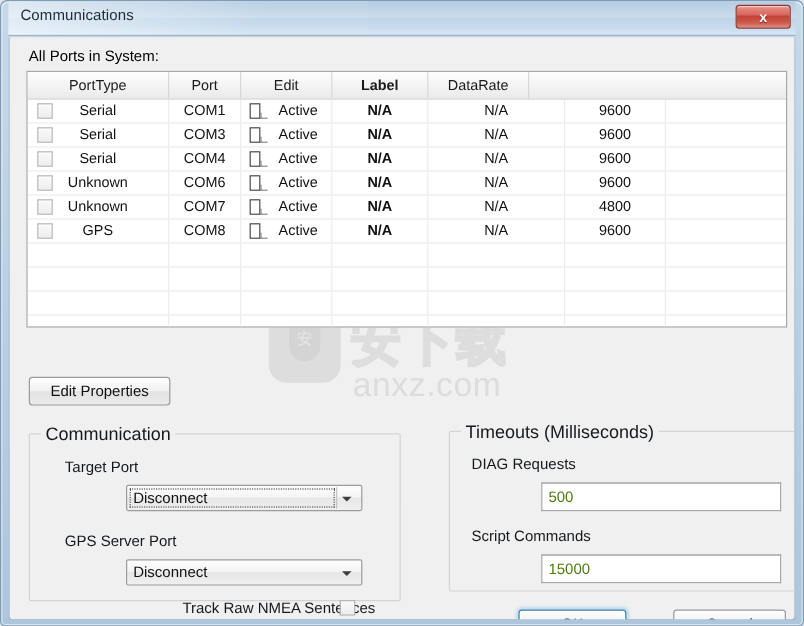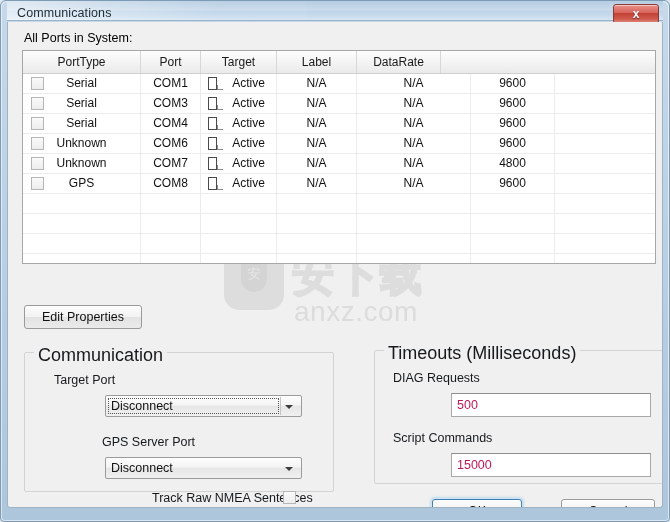--- a/index.html
+++ b/index.html
@@ -24,21 +24,21 @@
   .frame-outer {
     position: absolute; left:0; top:0; right:0; bottom:0;
     border-radius: 6px 6px 4px 4px;
     box-shadow: inset 0 0 0 1px rgba(255,255,255,.55);
     pointer-events: none;
   }
 
   
   .titlebar {
     position: relative;
-    height: 20px;
+    height: 29px;
     background:
       linear-gradient(to bottom,
         #b6cde2 0%, #bed3e6 22%,
         #cbdcec 48%, #bed4e8 52%,
         #c9dcee 80%, #d8e6f2 100%);
     border-bottom: 1px solid #9ab3c8;
   }
   .titlebar-sheen {
     position:absolute; left:0; top:0; width:300px; height:100%;
     background: linear-gradient(105deg, rgba(255,255,255,.55) 0%, rgba(255,255,255,.05) 70%);
@@ -126,21 +126,21 @@
     line-height: 19px;
     text-align: center;
     border-right: 1px solid #ececec;
     overflow: hidden;
     white-space: nowrap;
     position: relative;
   }
   .c-type  { width: 118px; }
   .c-port  { width:  60px; }
   .c-state { width:  76px; }
-  .c-label { width:  80px; }
+  .c-label { width:  80px; font-weight: bold; }
   .c-phone { width: 114px; }
   .c-rate  { width:  84px; }
   .c-pad   { width: 100px; border-right:none !important; }
 
   .cb {
     position: absolute;
     left: 8px; top: 3px;
     width: 13px; height: 13px;
     border: 1px solid #b6b6b6;
     background: linear-gradient(to bottom,#fafafa,#ededed);
@@ -186,21 +186,21 @@
   .group {
     position: absolute;
     border: 1px solid #d3d3d3;
     border-radius: 2px;
   }
   .group-title {
     position: absolute;
     top: -8px; left: 9px;
     background: #f0f0f0;
     padding: 0 4px;
-    font-size: 18px;
+    font-size: 15px;
     color: #16191c;
     white-space: nowrap;
   }
   #group-communication { left: 16px; top: 330px; width: 310px; height: 140px; }
   #group-timeouts      { left: 346px; top: 328px; width: 342px; height: 134px; margin-left: 20px; }
 
   
   .field-label {
     position: absolute;
     font-size: 12.5px;
@@ -246,21 +246,21 @@
     position: absolute;
     height: 24px;
     background: #ffffff;
     border: 1px solid #a9a9a9;
     border-top-color: #8e8e8e;
   }
   .textbox .tb-text {
     position: absolute;
     left: 5px; top: 3px;
     font-size: 12.5px;
-    color: #be185d;
+    color: #4d7c0f;
     line-height: 17px;
   }
 
   .checkbox {
     position: absolute;
     width: 13px; height: 13px;
     border: 1px solid #b6b6b6;
     background: linear-gradient(to bottom,#fafafa,#ededed);
     cursor: pointer;
   }
@@ -341,21 +341,21 @@
       <div class="wm-cn">安下载</div>
       <div class="wm-url">anxz.com</div>
     </div>
 
     <div class="section-label" style="left:16px; top:9px;">All Ports in System:</div>
 
     <div class="grid">
       <div class="grid-header">
         <div class="hcell c-type">PortType</div>
         <div class="hcell c-port">Port</div>
-        <div class="hcell c-state">Target</div>
+        <div class="hcell c-state">Edit</div>
         <div class="hcell c-label">Label</div>
         <div class="hcell c-rate">DataRate</div>
         <div class="hcell c-pad"></div>
       </div>
       <div id="grid-body">
           <div class="grid-row">
             <div class="cell c-type"><span class="cb"></span>Serial</div>
             <div class="cell c-port">COM1</div>
             <div class="cell c-state">
               <span class="plug-icon"></span>
@@ -472,21 +472,21 @@
 
       <div class="field-label" style="left:29px; top:20px;">Target Port</div>
 
       <div class="combo focused" style="left:80px; top:42px; width:197px;">
         <div class="combo-text">Disconnect</div>
         <div class="sep"></div>
         <div class="focus-box"></div>
         <div class="arrow"></div>
       </div>
 
-      <div class="field-label" style="left:29px; top:82px;margin-left:48px;">GPS Server Port</div>
+      <div class="field-label" style="left:29px; top:82px;">GPS Server Port</div>
 
       <div class="combo" style="left:80px; top:104px; width:197px;">
         <div class="combo-text">Disconnect</div>
         <div class="arrow"></div>
       </div>
 
       <div class="field-label" style="left:127px; top:138px;">Track Raw NMEA Sentences</div>
       <div class="checkbox" style="left:258px; top:138px;"></div>
     </div>
 

